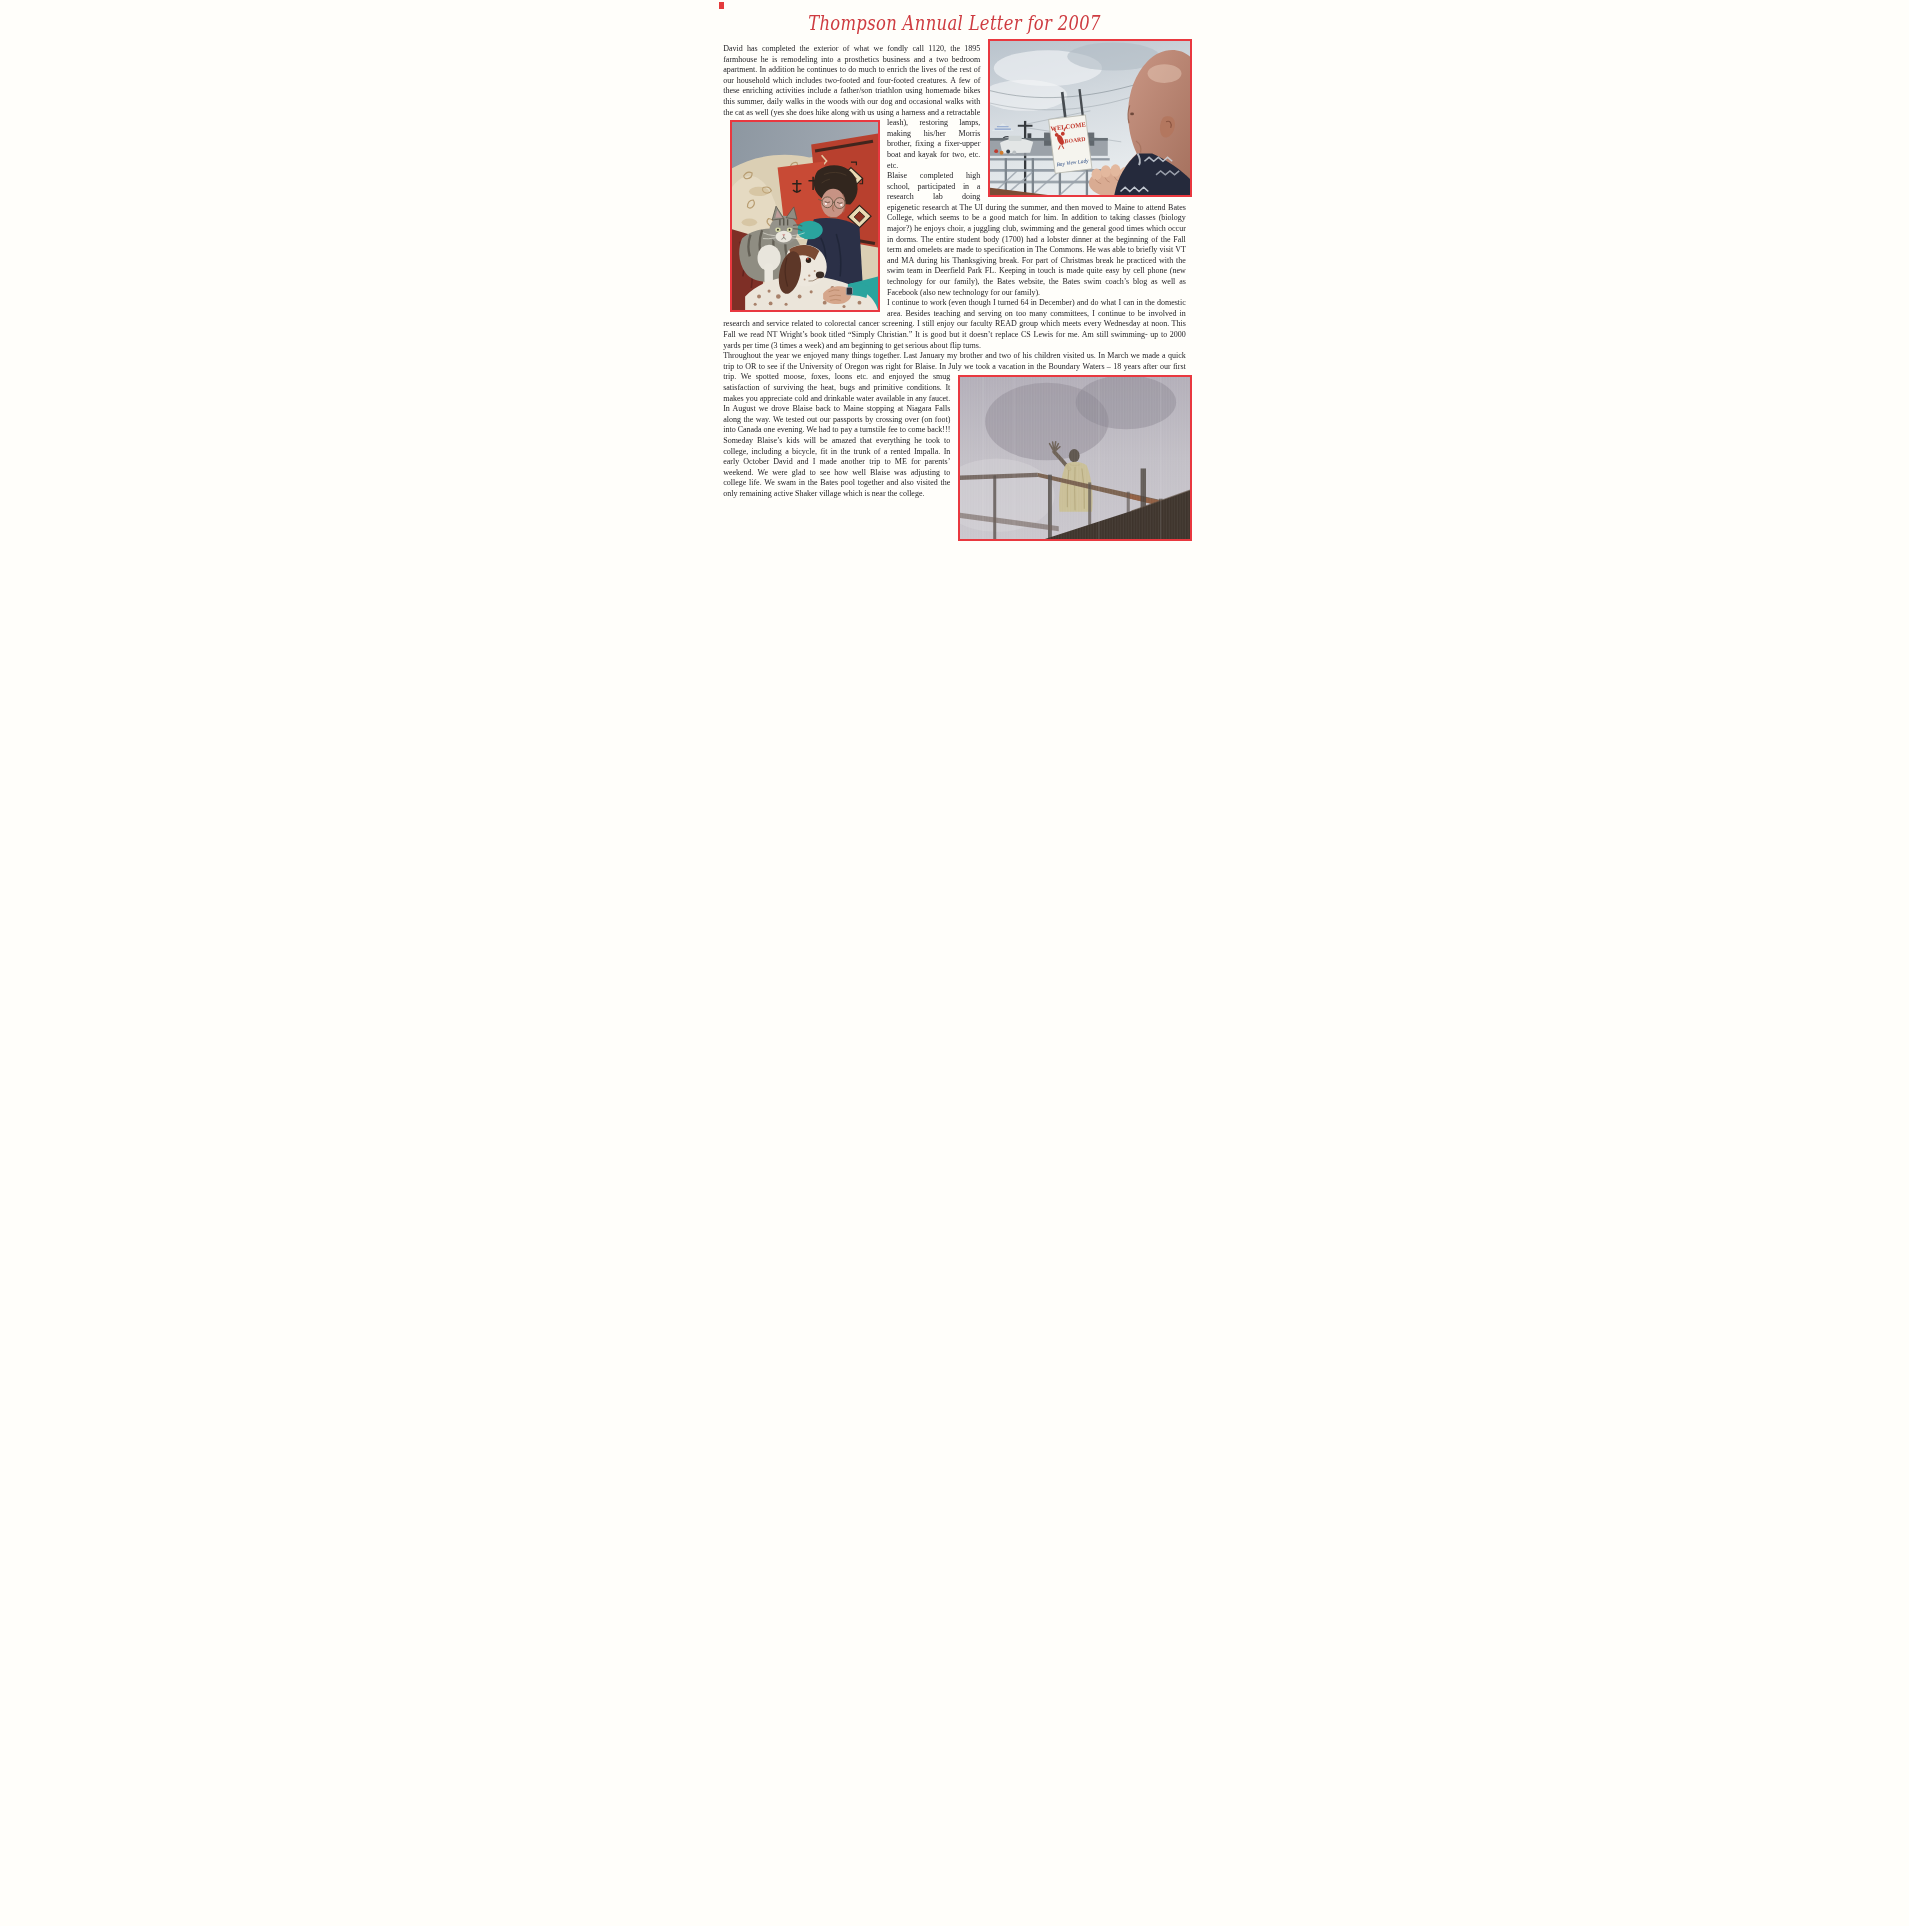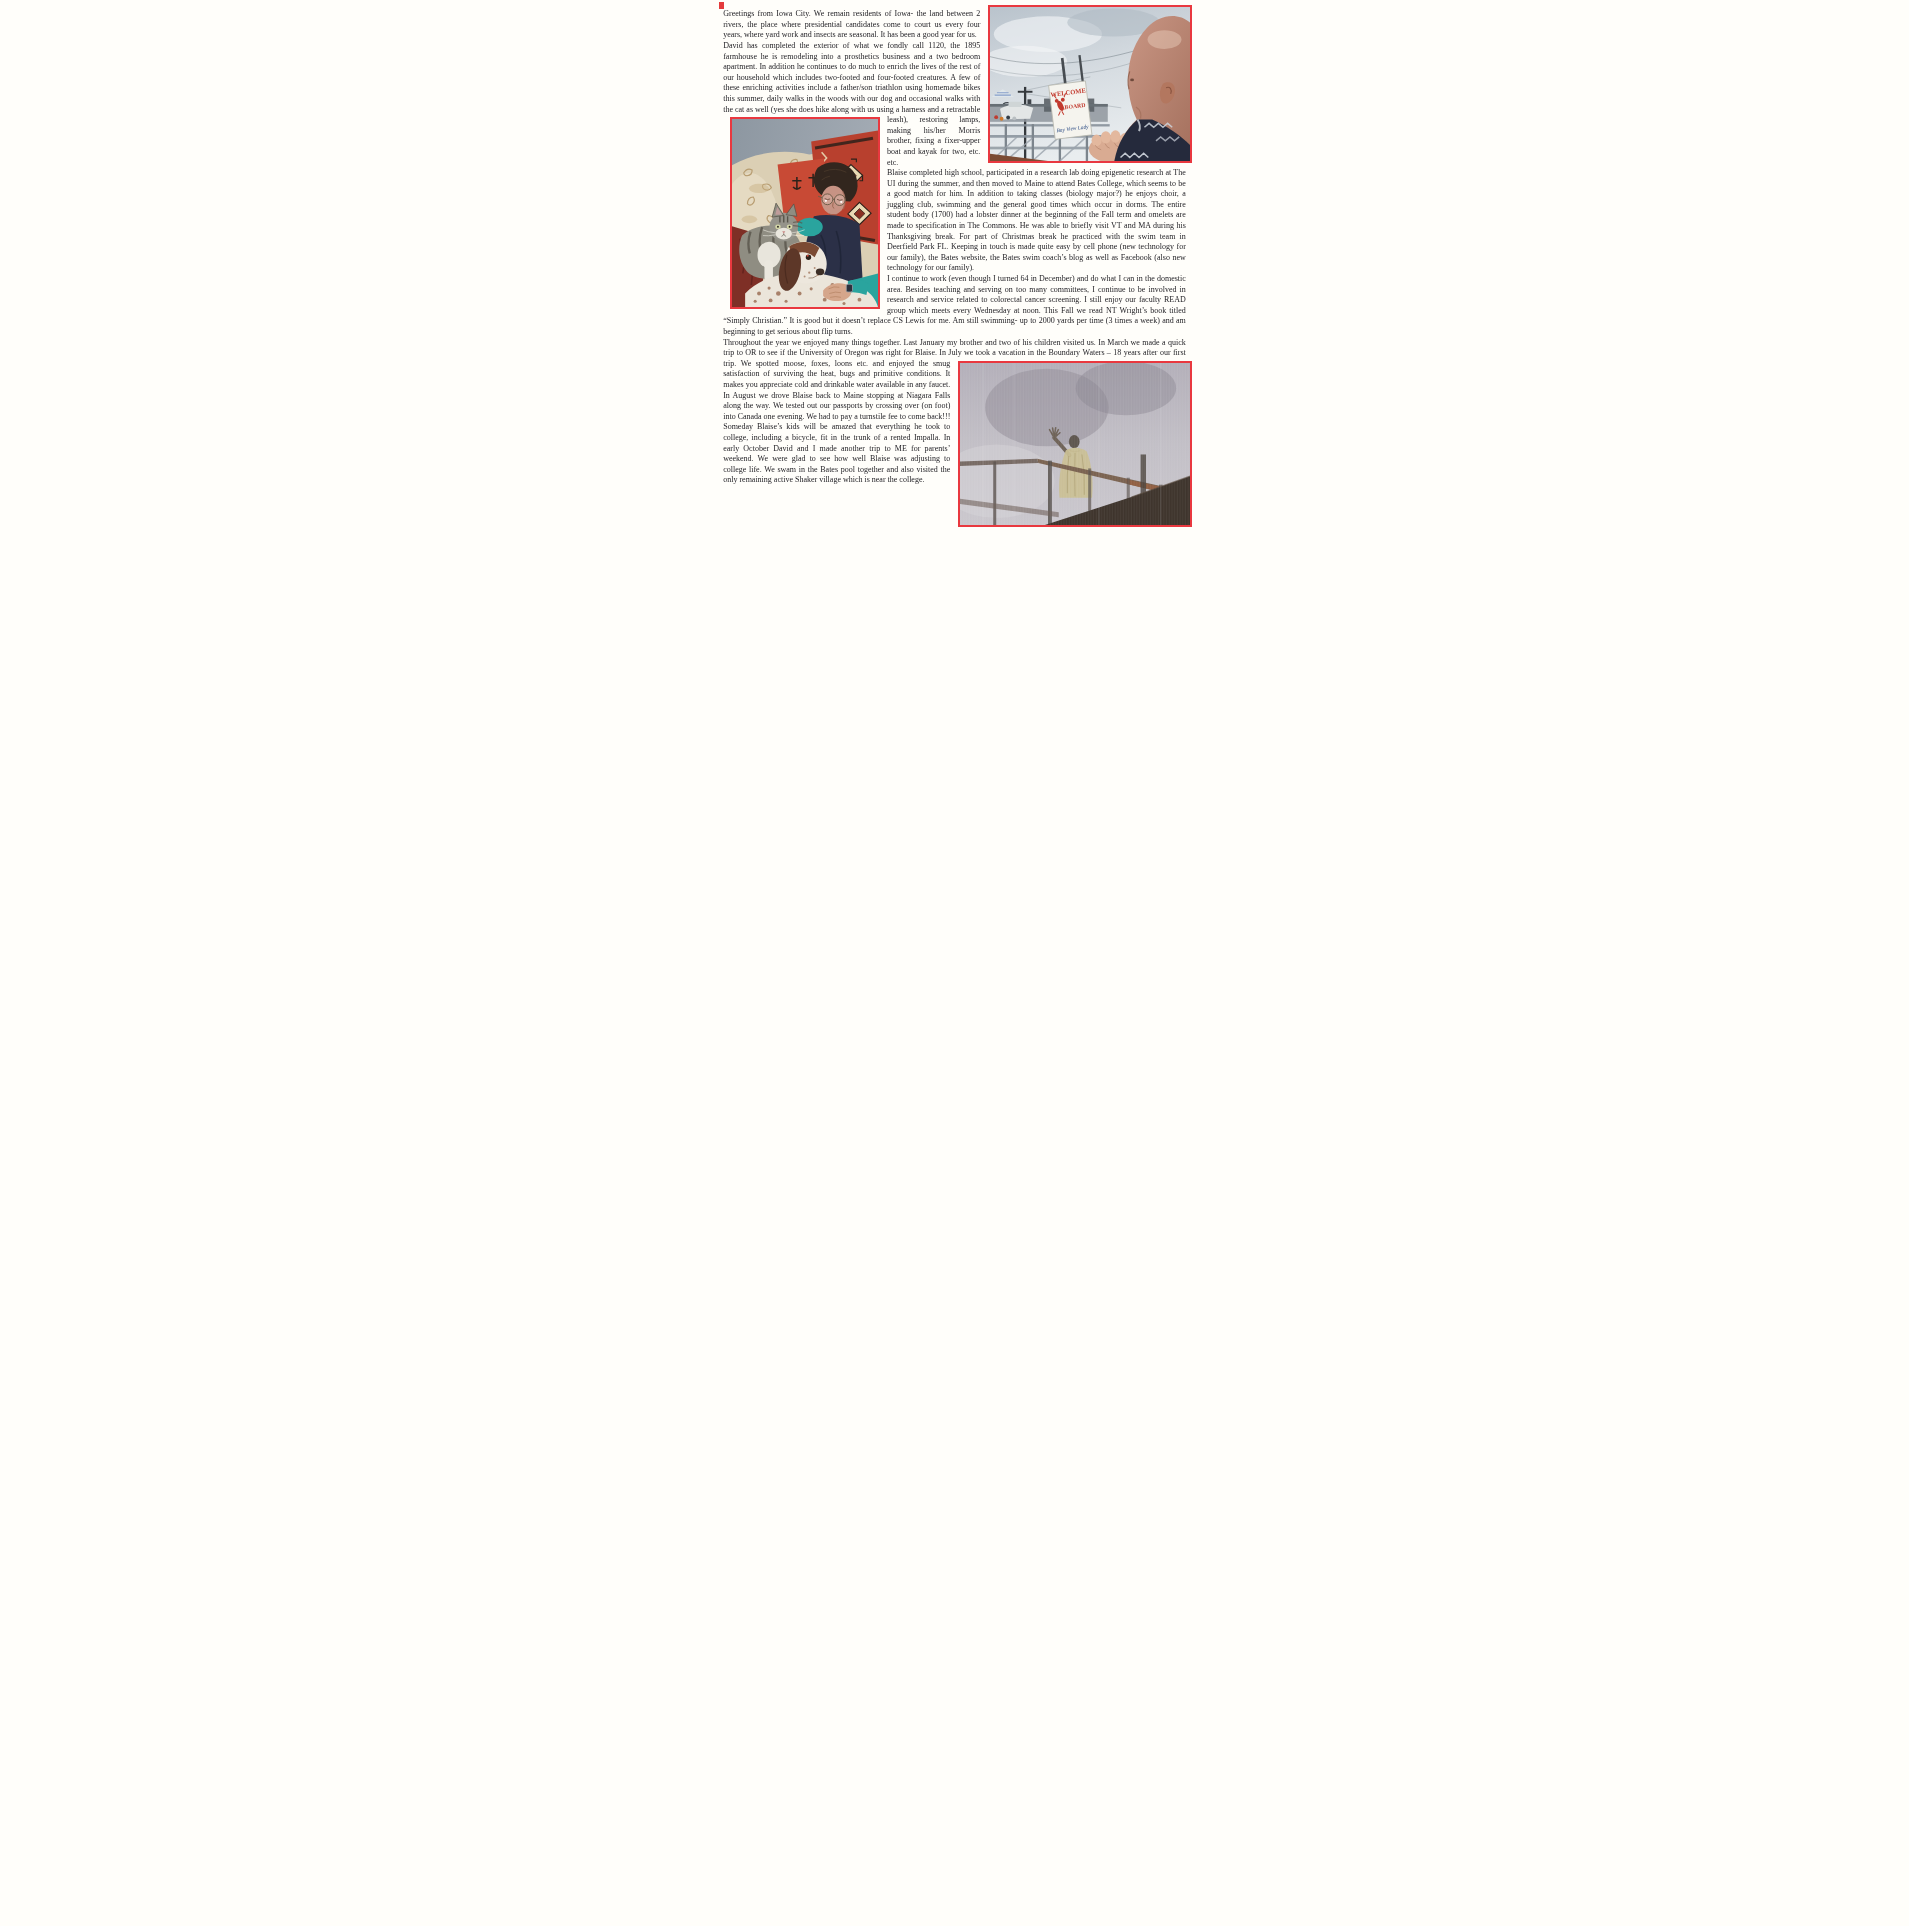--- a/index.html
+++ b/index.html
@@ -45,20 +45,21 @@
   .photo-harbor{float:right;width:204px;height:158px;margin:-4.6px -5.8px 5.4px 7.3px;}
   .photo-couch{float:left;width:150px;height:192px;margin:1.5px 7.3px 3.9px 6.5px;}
   .photo-niagara{float:right;width:234px;height:166px;margin:2.3px -5.8px 0 7.3px;}
 </style>
 </head>
 <body>
 
 <div class="page">
   <div class="corner-mark"></div>
 
+  <h1 class="title"><span class="title-text">Thompson Annual Letter for 2007</span></h1>
 
   <div class="body-text">
 
     <span class="photo photo-harbor">
       <svg viewBox="0 0 518 397" preserveAspectRatio="none" style="font-size:21px">
         <defs>
           <linearGradient id="hsky" x1="0" y1="0" x2="0.3" y2="1">
             <stop offset="0" stop-color="#b9c3cc"></stop>
               <stop offset="0.55" stop-color="#d7dde2"></stop>
               <stop offset="1" stop-color="#e9edef"></stop>
@@ -127,21 +128,20 @@
         <ellipse cx="349" cy="339" rx="12" ry="14" fill="#e3b89e"></ellipse>
         <path d="M272,356 q6,10 16,12 M298,352 q4,10 12,12 M322,350 q4,10 12,11" stroke="#b07f66" stroke-width="2" fill="none" opacity="0.8"></path>
         <path d="M322,397 C330,352 352,316 382,290 L420,290 C462,308 496,334 518,356 L518,397 Z" fill="#252a3c"></path>
         <path d="M338,388 l12,-11 12,11 12,-11 12,11 12,-11 12,11" stroke="#d3d8e0" stroke-width="4" fill="none" opacity="0.9"></path>
         <path d="M400,310 l12,-10 12,10 12,-10 12,10 12,-10 12,10" stroke="#cdd3dc" stroke-width="4" fill="none" opacity="0.85"></path>
         <path d="M430,345 l12,-10 12,10 12,-10 12,10 12,-10" stroke="#cdd3dc" stroke-width="4" fill="none" opacity="0.7"></path>
         <path d="M382,290 q10,16 4,30" stroke="#d8dde3" stroke-width="5" fill="none" opacity="0.8"></path>
       </svg>
     </span>
 
-    <p><span>Greetings from Iowa City.  We remain residents of Iowa- the land between 2 rivers, the place where presidential candidates come to court us every four years, where yard work and insects are seasonal.  It has been a good year for us.</span></p>
 
     <p><span>David has completed the exterior of what we fondly call 1120, the 1895 farmhouse he is remodeling into a prosthetics business and a two bedroom apartment.  In addition he continues to do much to enrich the lives of the rest of our household which includes two-footed and four-footed creatures.  A few of these enriching activities include a father/son triathlon using homemade bikes this summer, daily walks in the woods with our dog and occasional walks with the cat as well (yes she does hike along with us using a harness and a retractable leash),</span>
       
       <span class="photo photo-couch">
         <svg viewBox="0 0 378 487" preserveAspectRatio="none">
           <defs>
             <linearGradient id="cwall" x1="0" y1="0" x2="1" y2="0.2">
               <stop offset="0" stop-color="#8d97a1"></stop>
                 <stop offset="1" stop-color="#a3abb4"></stop>
             </linearGradient>

